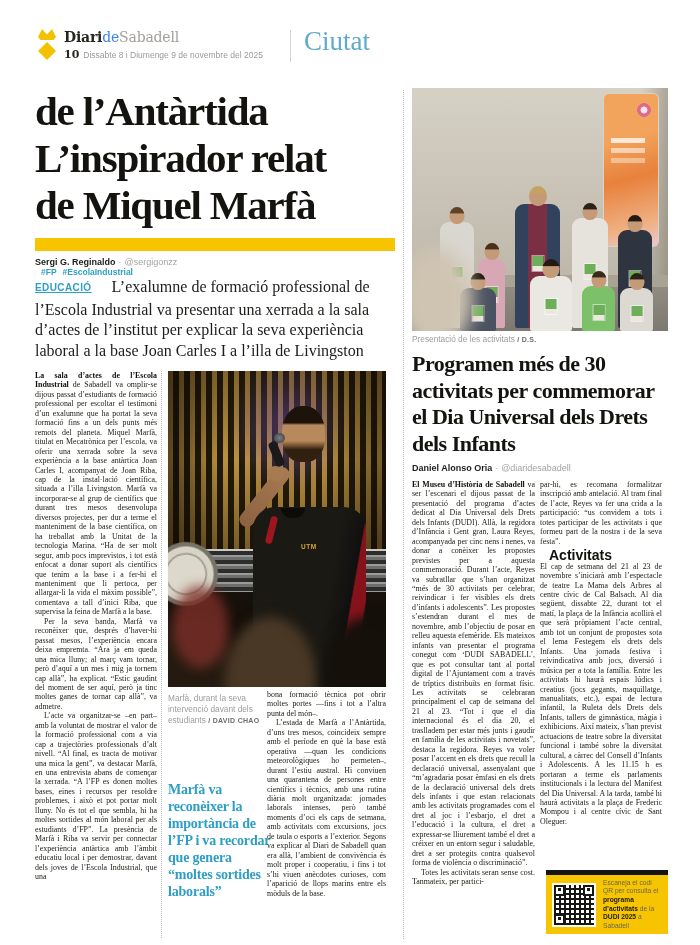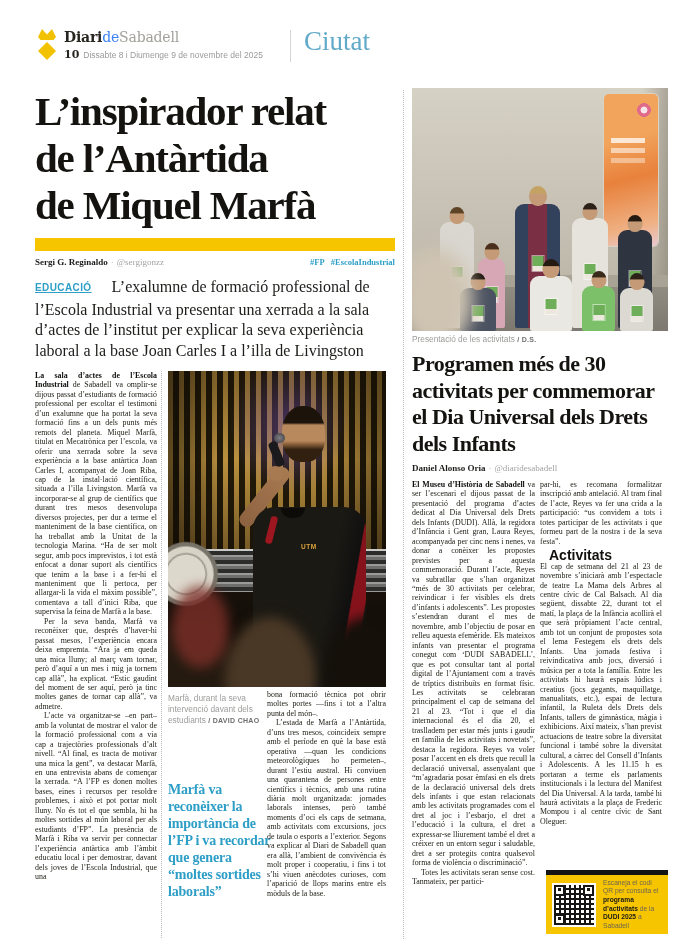--- a/index.html
+++ b/index.html
@@ -15,21 +15,21 @@
   .brand .b3 { color:#a3a09a; }
   .pageline { position:absolute; left:64px; top:48px; font-family:"Liberation Sans",sans-serif; font-size:8.5px; color:#9a9a9a; }
   .pageline .pno { font-family:"DejaVu Serif",serif; font-weight:bold; font-size:11px; color:#27251f; margin-right:4px; }
   .sect-divider { position:absolute; left:290px; top:30px; height:32px; width:1px; background:#d4d4d4; }
   .section-name { position:absolute; left:304px; top:26px; font-family:"Liberation Serif",serif; font-size:27px; color:#61aac9; }
 
   
   .a1-headline { position:absolute; left:35px; top:88px; width:364px; font-weight:bold; font-size:41px; line-height:47px; letter-spacing:-1.2px; color:#14130f; }
   .a1-headline span { display:block; white-space:nowrap; }
   .a1-bar { position:absolute; left:35px; top:238px; width:360px; height:13px; background:#f6c500; }
-  .byline { position:absolute; font-family:Liberation Serif, serif; font-size:9px; display:flex; justify-content:space-between; align-items:baseline; }
+  .byline { position:absolute; font-family:Liberation Sans, sans-serif; font-size:9px; display:flex; justify-content:space-between; align-items:baseline;flex-direction:column; }
   .byline .auth { font-weight:bold; color:#1d1d1b; }
   .byline .sep { color:#a8a8a8; margin:0 3px; }
   .byline .handle { color:#a3a3a3; }
   .byline .tags span { color:#2e9fc7; font-weight:bold; font-size:8.5px; margin-left:6px; }
   .a1-byline { left:35px; top:257px; width:360px; }
   .a1-standfirst { position:absolute; left:35px; top:277px; width:362px; font-size:16px; line-height:20.5px; color:#1d1c19; }
   .kicker { font-family:"Liberation Sans",sans-serif; font-weight:bold; font-size:10px; color:#2e9fc7; letter-spacing:0.4px; margin-right:20px; position:relative; top:-1px;text-decoration:underline; }
 
   
   .bodycol { position:absolute; overflow:hidden; font-size:7.9px; line-height:9.45px; text-align:justify; color:#222018; }
@@ -145,22 +145,22 @@
   <div class="brand">
     <span class="b1">Diari</span><span class="b2">de</span><span class="b3">Sabadell</span>
   </div>
   <div class="pageline">
     <span class="pno">10</span><span>Dissabte 8 i Diumenge 9 de novembre del 2025</span>
   </div>
   <div class="sect-divider"></div>
   <div class="section-name">Ciutat</div>
 
   <h1 class="a1-headline">
+    <span>de l’Antàrtida</span>
     <span>L’inspirador relat</span>
-    <span>de l’Antàrtida</span>
     <span>de Miquel Marfà</span>
   </h1>
   <div class="a1-bar"></div>
   <div class="byline a1-byline">
     <span>
       <span class="auth">Sergi G. Reginaldo</span><span class="sep">·</span><span class="handle">@sergigonzz</span>
     </span>
     <span class="tags">
       <span>#FP</span><span>#EscolaIndustrial</span>
     </span>

